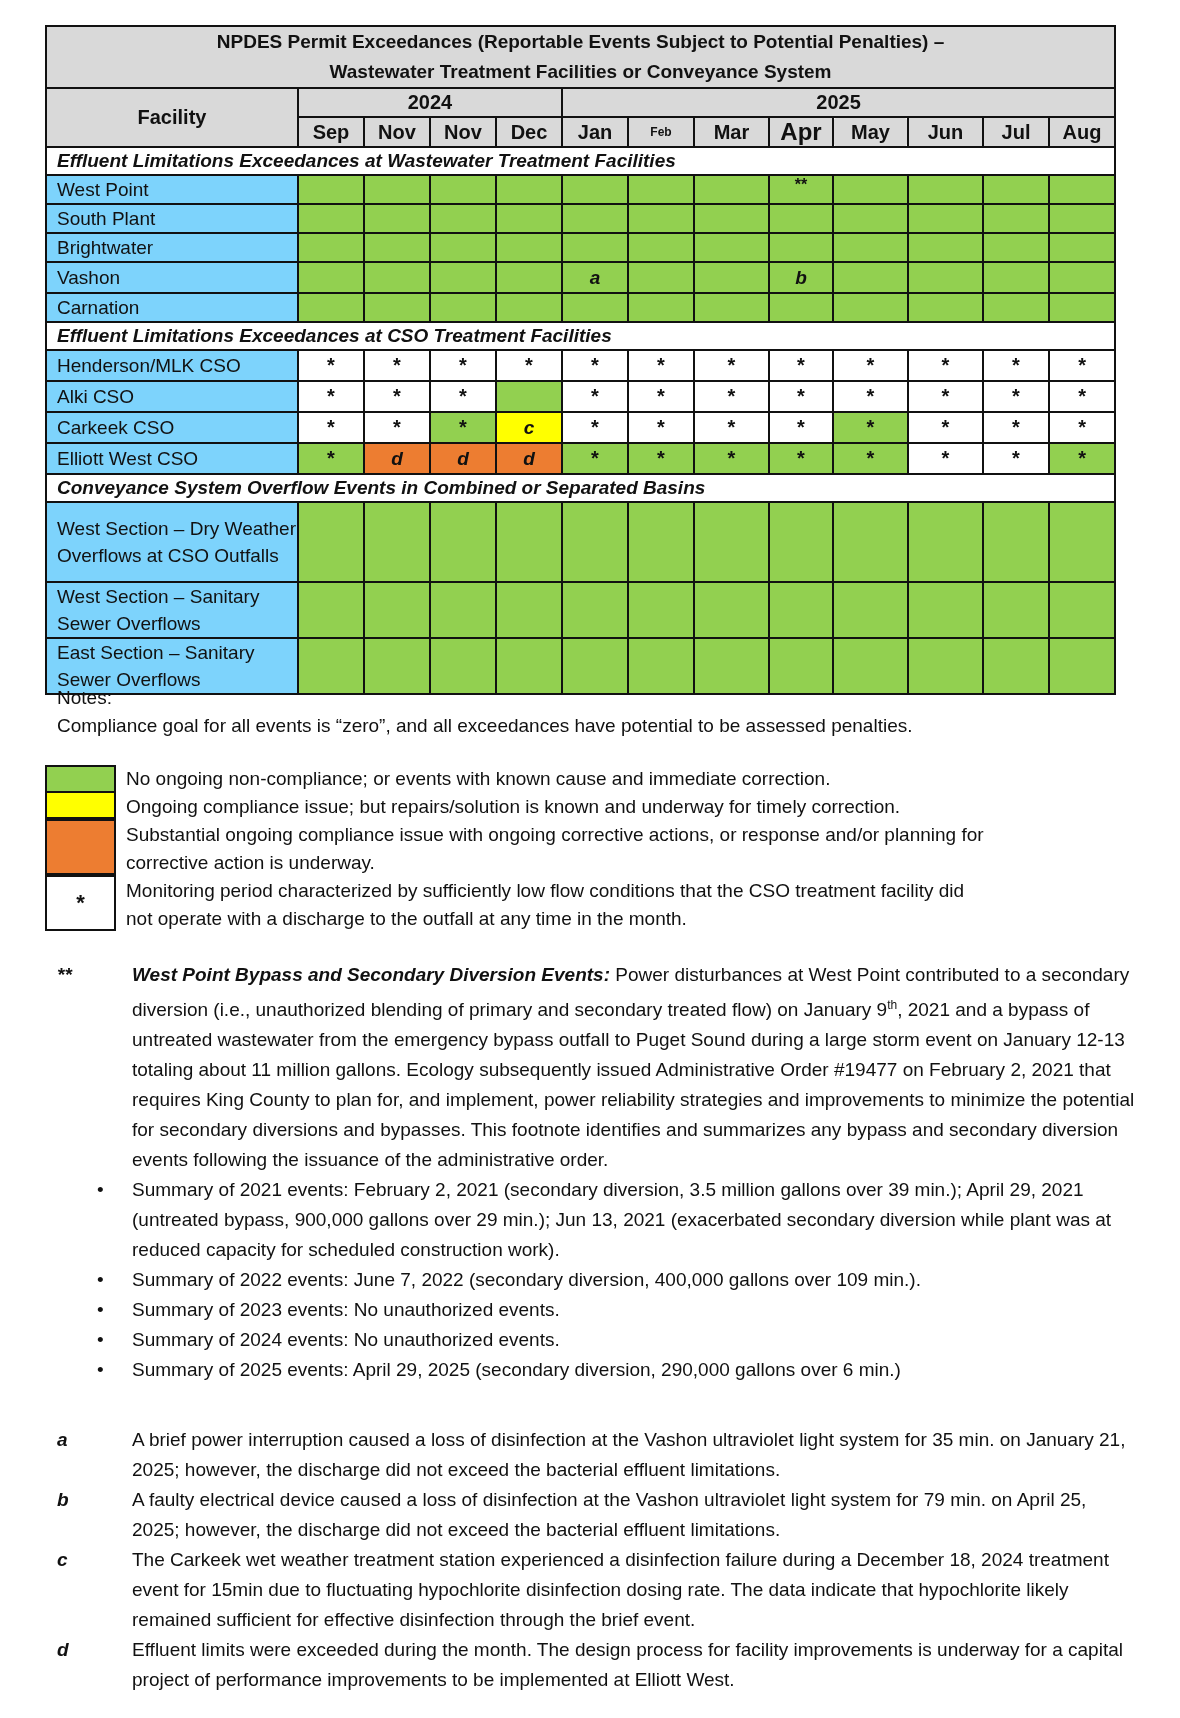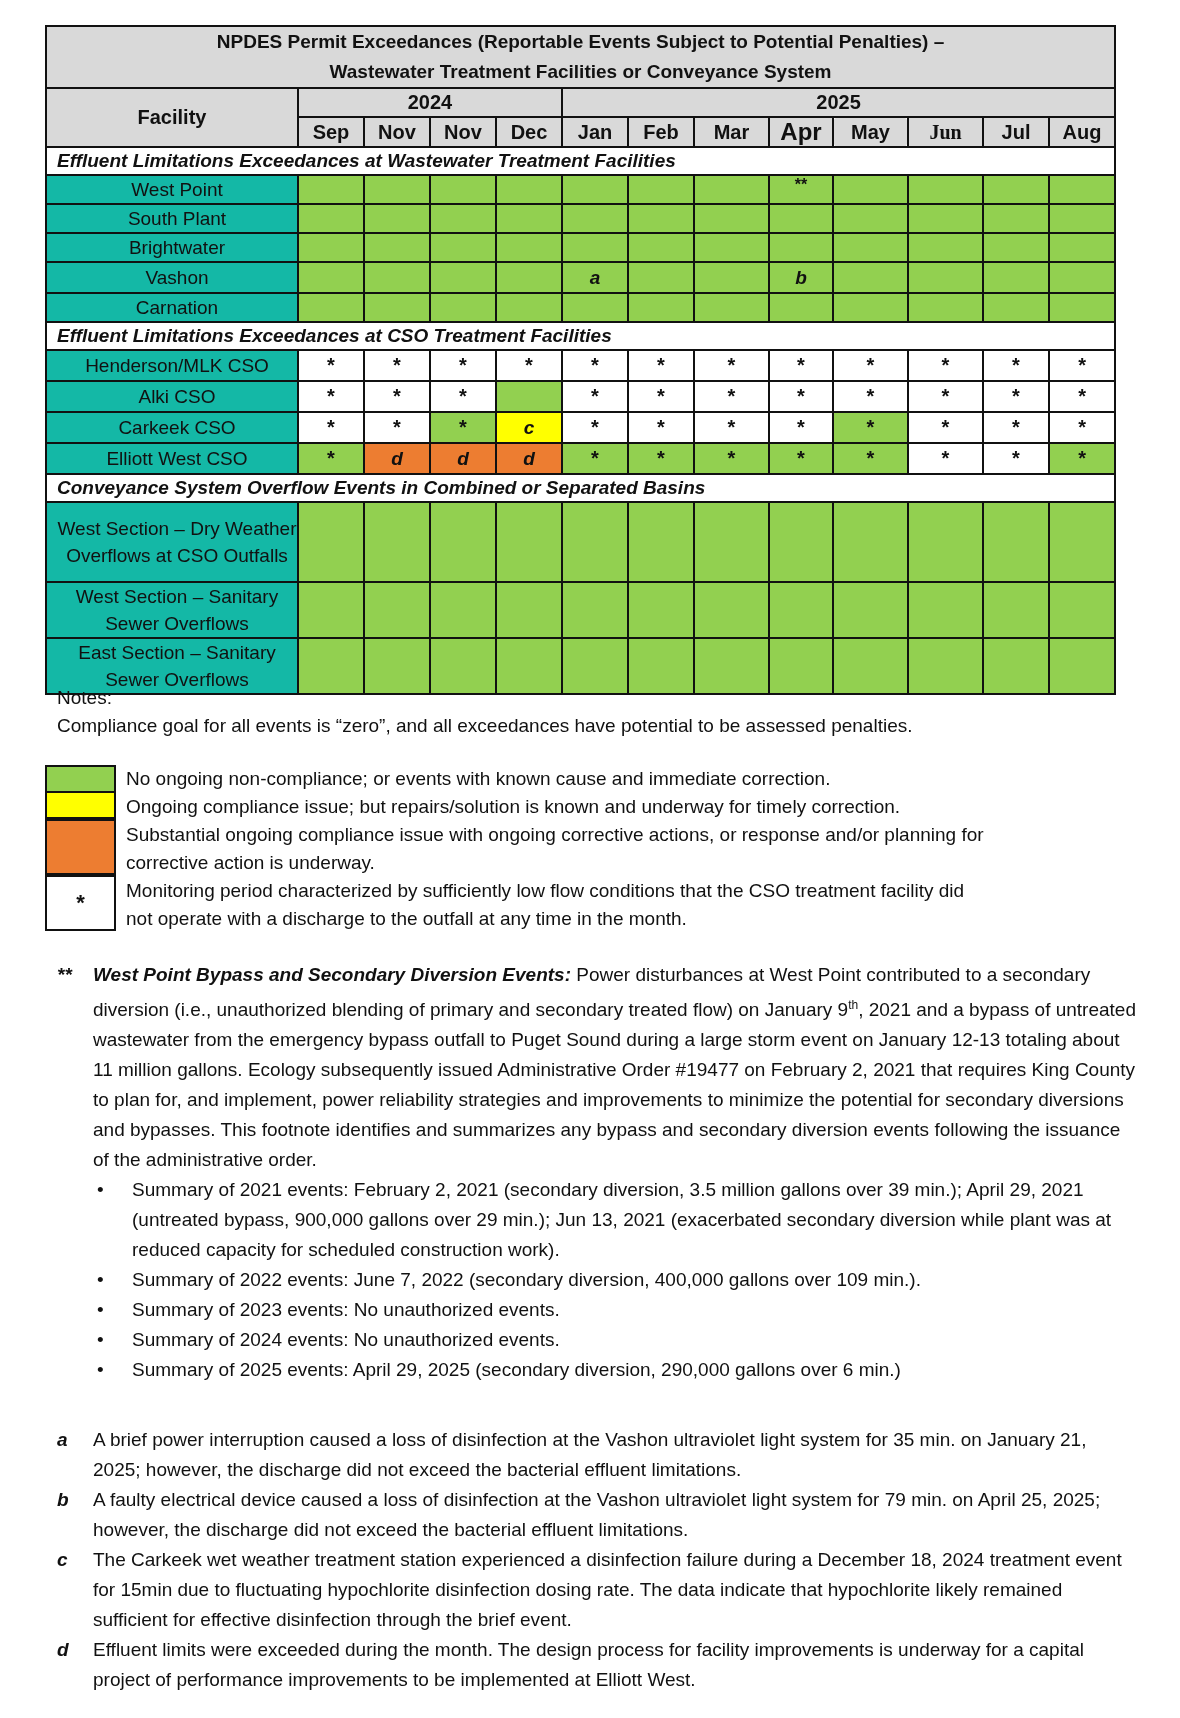--- a/index.html
+++ b/index.html
@@ -3,35 +3,35 @@
 <meta charset="utf-8">
 <style>
   html,body{margin:0;padding:0;background:#fff;}
   body{width:1180px;height:1718px;position:relative;font-family:"Liberation Sans","DejaVu Sans",sans-serif;color:#111;overflow:hidden;}
   .page{position:absolute;left:45px;top:25px;width:1063px;}
   table.grid{border-collapse:collapse;width:1063px;table-layout:fixed;}
   table.grid td, table.grid th{border:2px solid #111;padding:0;font-size:19px;}
   .hdr{background:#d9d9d9;font-weight:bold;text-align:center;}
   .title{font-size:19.5px;line-height:30px;padding:2px 0;margin-left:16px;}
   .section td{background:#fff;font-weight:bold;font-style:italic;font-size:18.5px;padding-left:10px !important;height:26px;text-align:left;}
-  td.fac{background:#14b8a6;text-align:center;padding-left:10px !important;font-size:19px;line-height:27px;}
+  td.fac{background:#7dd3fc;text-align:left;padding-left:10px !important;font-size:19px;line-height:27px;}
   td.cell{text-align:center;font-weight:bold;font-style:italic;font-size:19px;}
   td.cell.star{font-style:normal;font-size:20px;}
   .g{background:#92d050;}
   .y{background:#ffff00;}
   .o{background:#ed7d31;}
   .w{background:#ffffff;}
   .notes{position:absolute;left:57px;top:684px;width:1080px;font-size:19px;line-height:28px;}
   .legend{position:absolute;left:45px;top:765px;}
   .legend .row{display:flex;align-items:flex-start;}
   .swatch{width:71px;border:2px solid #111;box-sizing:border-box;display:flex;align-items:center;justify-content:center;font-size:22px;font-weight:bold;}
   .legend .txt{font-size:19px;line-height:28px;margin-left:10px;width:860px;}
   .fn{position:absolute;left:57px;width:1080px;font-size:19px;line-height:30px;}
   .fn .mark{position:absolute;left:0;top:0;font-weight:bold;font-style:italic;}
-  .fn .body{margin-left:36px;}
+  .fn .body{margin-left:75px;}
   .bullets{margin:0;padding:0;list-style:none;margin-left:75px;}
   .bullets li{position:relative;padding-left:0;}
   .bullets .dot{position:absolute;left:-35px;top:0;}
   sup{font-size:12px;}
 </style>
 </head>
 <body>
 
 <div class="page">
   <table class="grid">
@@ -61,25 +61,25 @@
         <th class="hdr" rowspan="2" style="font-size:20px;">Facility</th>
       <th class="hdr" colspan="4" style="height: 27px; font-size: 20px;">2024</th>
           <th class="hdr" colspan="8" style="height: 27px; font-size: 20px;">2025</th>
         </tr>
       <tr id="month-row">
           <th class="hdr" style="height: 27px; font-size: 20px;">Sep</th>
           <th class="hdr" style="height: 27px; font-size: 20px;">Nov</th>
           <th class="hdr" style="height: 27px; font-size: 20px;">Nov</th>
           <th class="hdr" style="height: 27px; font-size: 20px;">Dec</th>
           <th class="hdr" style="height: 27px; font-size: 20px;">Jan</th>
-          <th class="hdr" style="height: 27px; font-size: 20px;">Feb</th>
+          <th class="hdr" style="height: 27px; font-size: 12px;">Feb</th>
           <th class="hdr" style="height: 27px; font-size: 20px;">Mar</th>
           <th class="hdr" style="height: 27px; font-size: 24px;">Apr</th>
           <th class="hdr" style="height: 27px; font-size: 20px; border-radius: 6px;">May</th>
-          <th class="hdr" style="height: 27px; font-size: 20px; font-family: Liberation Serif, serif;">Jun</th>
+          <th class="hdr" style="height: 27px; font-size: 20px;">Jun</th>
           <th class="hdr" style="height: 27px; font-size: 20px;">Jul</th>
           <th class="hdr" style="height: 27px; font-size: 20px;">Aug</th>
         </tr>
     </thead>
     <tbody id="tbody">
         <tr class="section">
           <td colspan="13">Effluent Limitations Exceedances at Wastewater Treatment Facilities</td>
         </tr>
         <tr>
           <td class="fac" style="height: 27px;">West Point</td>

